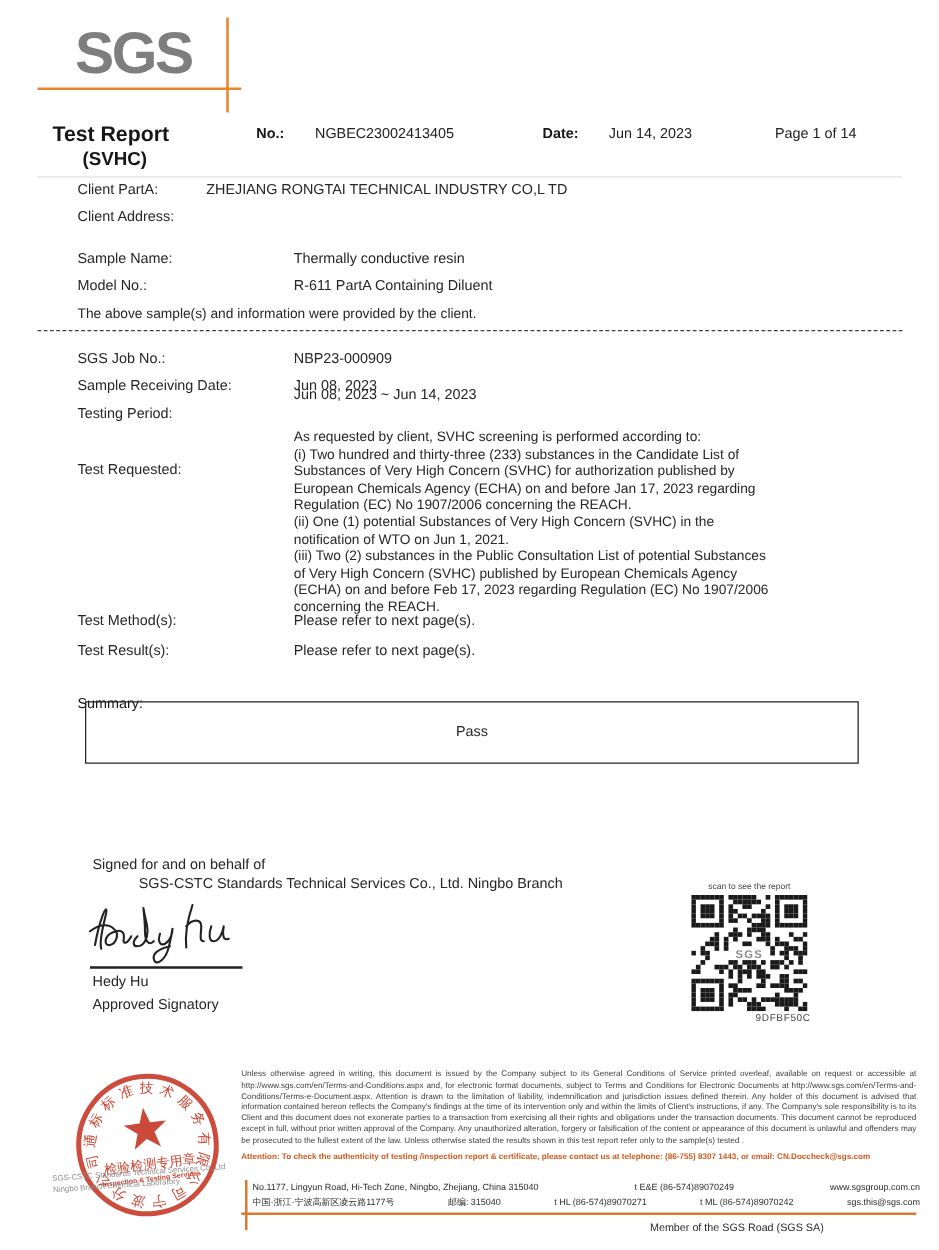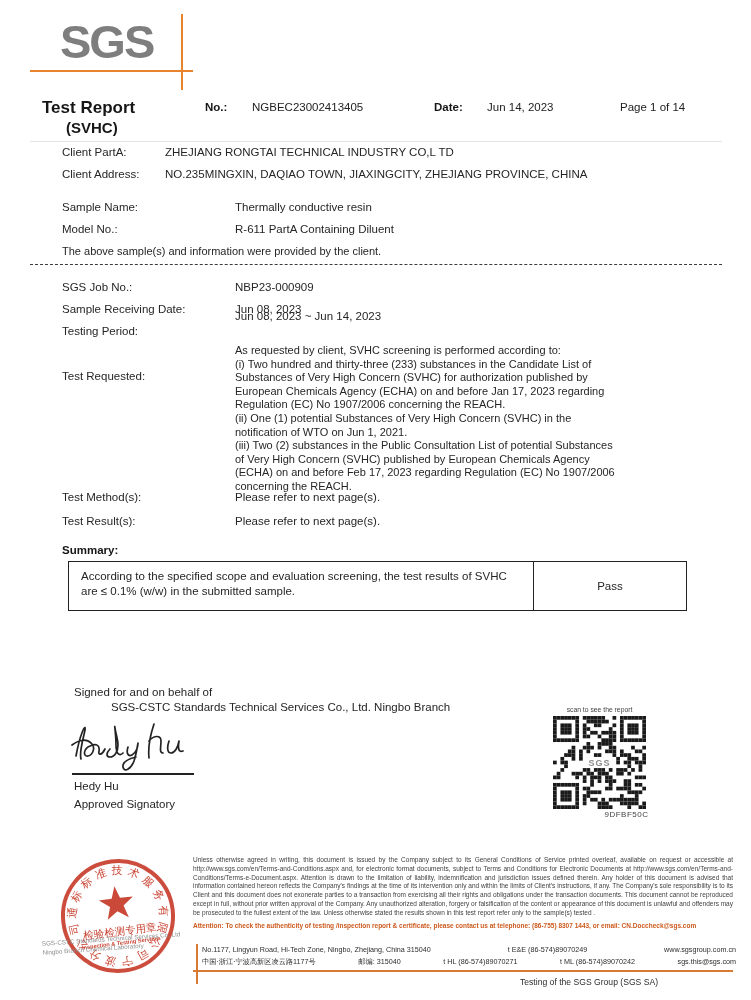--- a/index.html
+++ b/index.html
@@ -18,21 +18,21 @@
   .hdr-label{font-size:11.5px;font-weight:bold;color:#161616;}
   .hdr-val{font-size:11.5px;color:#222;}
   .hdr-underline{height:1px;background:#e3e3e3;}
   
   .lbl{font-size:11.5px;color:#262626;}
   .val{font-size:11.5px;color:#262626;}
   .note{font-size:11px;color:#262626;}
   .dashes{border-top:1.6px dashed #3c3c3c;}
   .para{font-size:11px;line-height:13.6px;color:#262626;white-space:pre-line;width:478px;}
   
-  .summary-h{font-size:11.5px;font-weight:bold;color:#161616;}
+  .summary-h{font-size:11.5px;font-weight:normal;color:#161616;margin-top:13px;}
   .sum-table{display:flex;border:1.6px solid #222;width:619px;height:50px;box-sizing:border-box;}
   .sum-left{width:465px;box-sizing:border-box;border-right:1.4px solid #222;
     padding:7px 14px 0 12px;font-size:11.5px;line-height:15px;color:#262626;}
   .sum-right{flex:1;display:flex;align-items:center;justify-content:center;
     font-size:11.5px;color:#262626;}
   
   .sig-line{background:#222;height:2px;}
   .sig-text{font-size:11.5px;color:#262626;}
   
   .qr-caption{font-size:6.8px;color:#444;text-align:center;width:95px;}
@@ -65,21 +65,20 @@
   <div class="abs hdr-label" style="left:205px;top:101px;">No.:</div>
   <div class="abs hdr-val" style="left:252px;top:101px;">NGBEC23002413405</div>
   <div class="abs hdr-label" style="left:434px;top:101px;">Date:</div>
   <div class="abs hdr-val" style="left:487px;top:101px;">Jun 14, 2023</div>
   <div class="abs hdr-val" style="left:620px;top:101px;">Page 1 of 14</div>
   <div class="abs hdr-underline" style="left:30px;top:141px;width:692px;"></div>
 
   <div class="abs lbl" style="left:62px;top:146px;">Client PartA:</div>
   <div class="abs val" style="left:165px;top:146px;">ZHEJIANG RONGTAI TECHNICAL INDUSTRY CO,L TD</div>
   <div class="abs lbl" style="left:62px;top:168px;">Client Address:</div>
-  <div class="abs val" style="left:165px;top:168px;">NO.235MINGXIN, DAQIAO TOWN, JIAXINGCITY, ZHEJIANG PROVINCE, CHINA</div>
 
   <div class="abs lbl" style="left:62px;top:201px;">Sample Name:</div>
   <div class="abs val" style="left:235px;top:201px;">Thermally conductive resin</div>
   <div class="abs lbl" style="left:62px;top:223px;">Model No.:</div>
   <div class="abs val" style="left:235px;top:223px;">R-611 PartA Containing Diluent</div>
   <div class="abs note" style="left:62px;top:245px;">The above sample(s) and information were provided by the client.</div>
   <div class="abs dashes" style="left:30px;top:264px;width:692px;"></div>
 
   <div class="abs lbl" style="left:62px;top:281px;">SGS Job No.:</div>
   <div class="abs val" style="left:235px;top:281px;">NBP23-000909</div>
@@ -101,21 +100,20 @@
 (ECHA) on and before Feb 17, 2023 regarding Regulation (EC) No 1907/2006
 concerning the REACH.</div>
 
   <div class="abs lbl" style="left:62px;top:491px;">Test Method(s):</div>
   <div class="abs val" style="left:235px;top:491px;">Please refer to next page(s).</div>
   <div class="abs lbl" style="left:62px;top:515px;">Test Result(s):</div>
   <div class="abs val" style="left:235px;top:515px;">Please refer to next page(s).</div>
 
   <div class="abs summary-h" style="left:62px;top:544px;">Summary:</div>
   <div class="abs sum-table" style="left:68px;top:561px;">
-    <div class="sum-left">According to the specified scope and evaluation screening, the test results of SVHC are ≤ 0.1% (w/w) in the submitted sample.</div>
     <div class="sum-right">Pass</div>
   </div>
 
   <div class="abs sig-text" style="left:74px;top:686px;">Signed for and on behalf of</div>
   <div class="abs sig-text" style="left:90px;top:701px;margin-left:21px;">SGS-CSTC Standards Technical Services Co., Ltd. Ningbo Branch</div>
 
   <div class="abs" style="left:68px;top:714px;">
     <svg width="132" height="60" viewBox="0 0 132 60">
       <path d="M8 42 C12 20 18 8 17 16 C15 26 11 38 13 45
                M4 31 C12 25 19 25 23 29 C28 33 25 41 20 42 C15 43 15 35 22 32 C28 29 32 31 31 37 C30 42 34 41 37 35
@@ -460,15 +458,15 @@
   </div>
   <div class="abs addr-row" style="left:202px;top:957px;">
     <span class="addr">中国·浙江·宁波高新区凌云路1177号</span>
     <span class="addr">邮编: 315040</span>
     <span class="addr">t HL (86-574)89070271</span>
     <span class="addr">t ML (86-574)89070242</span>
     <span class="addr">sgs.this@sgs.com</span>
   </div>
 
   <div class="abs foot-hline" style="left:193px;top:970px;width:540px;"></div>
-  <div class="abs member" style="left:520px;top:977px;">Testing of the SGS Group (SGS SA)</div>
+  <div class="abs member" style="left:520px;top:977px;">Member of the SGS Road (SGS SA)</div>
 
 </div>
 
 </body></html>

